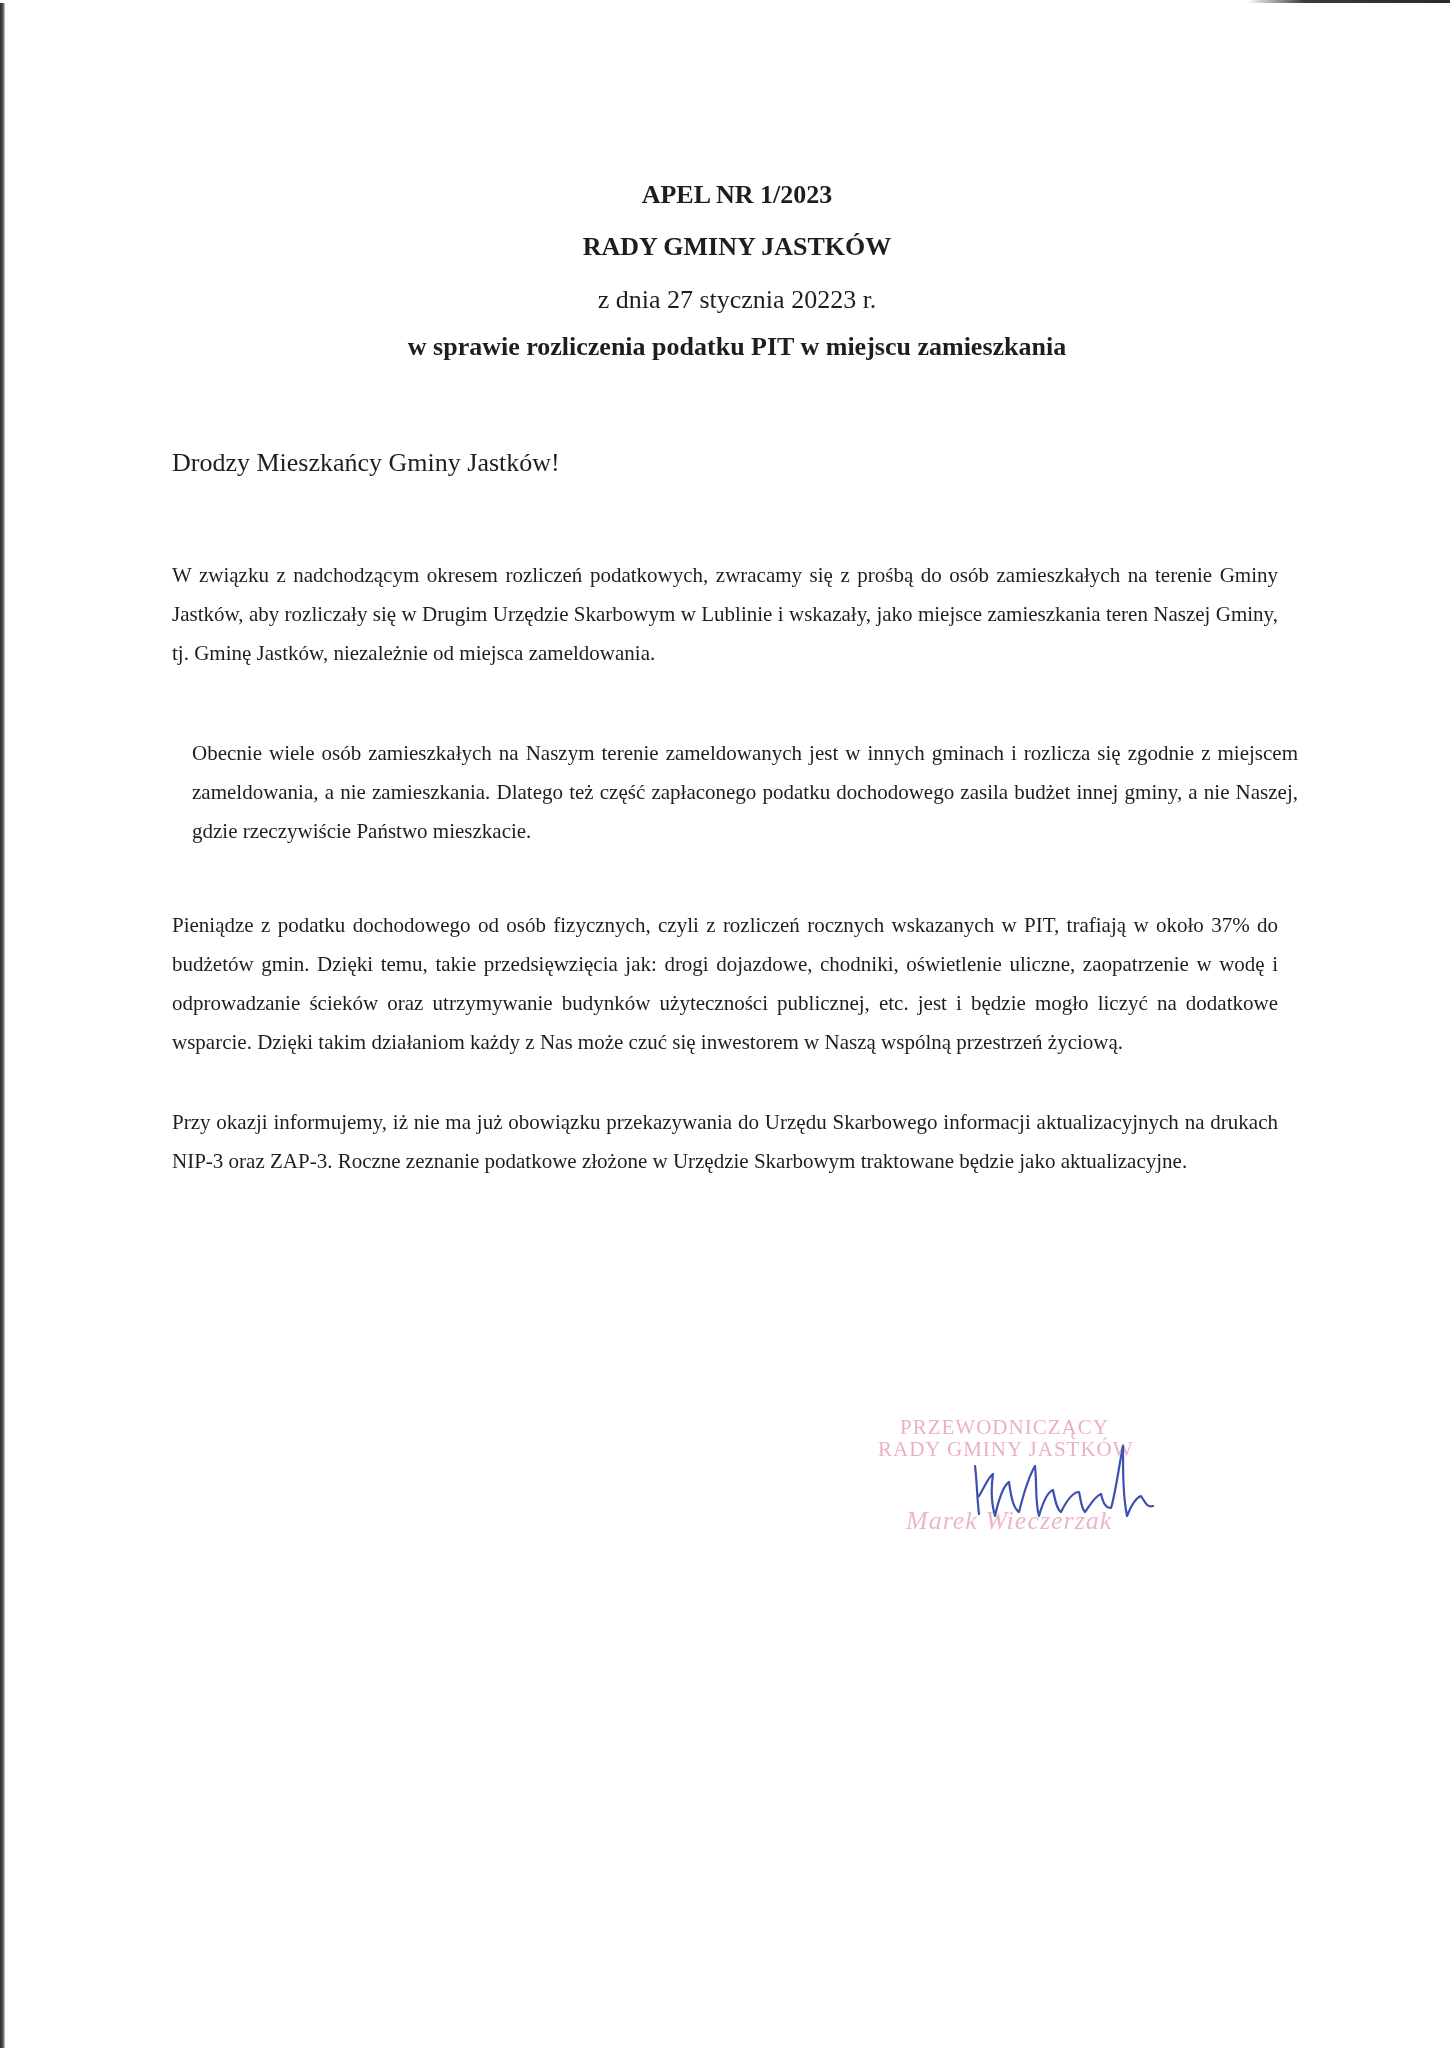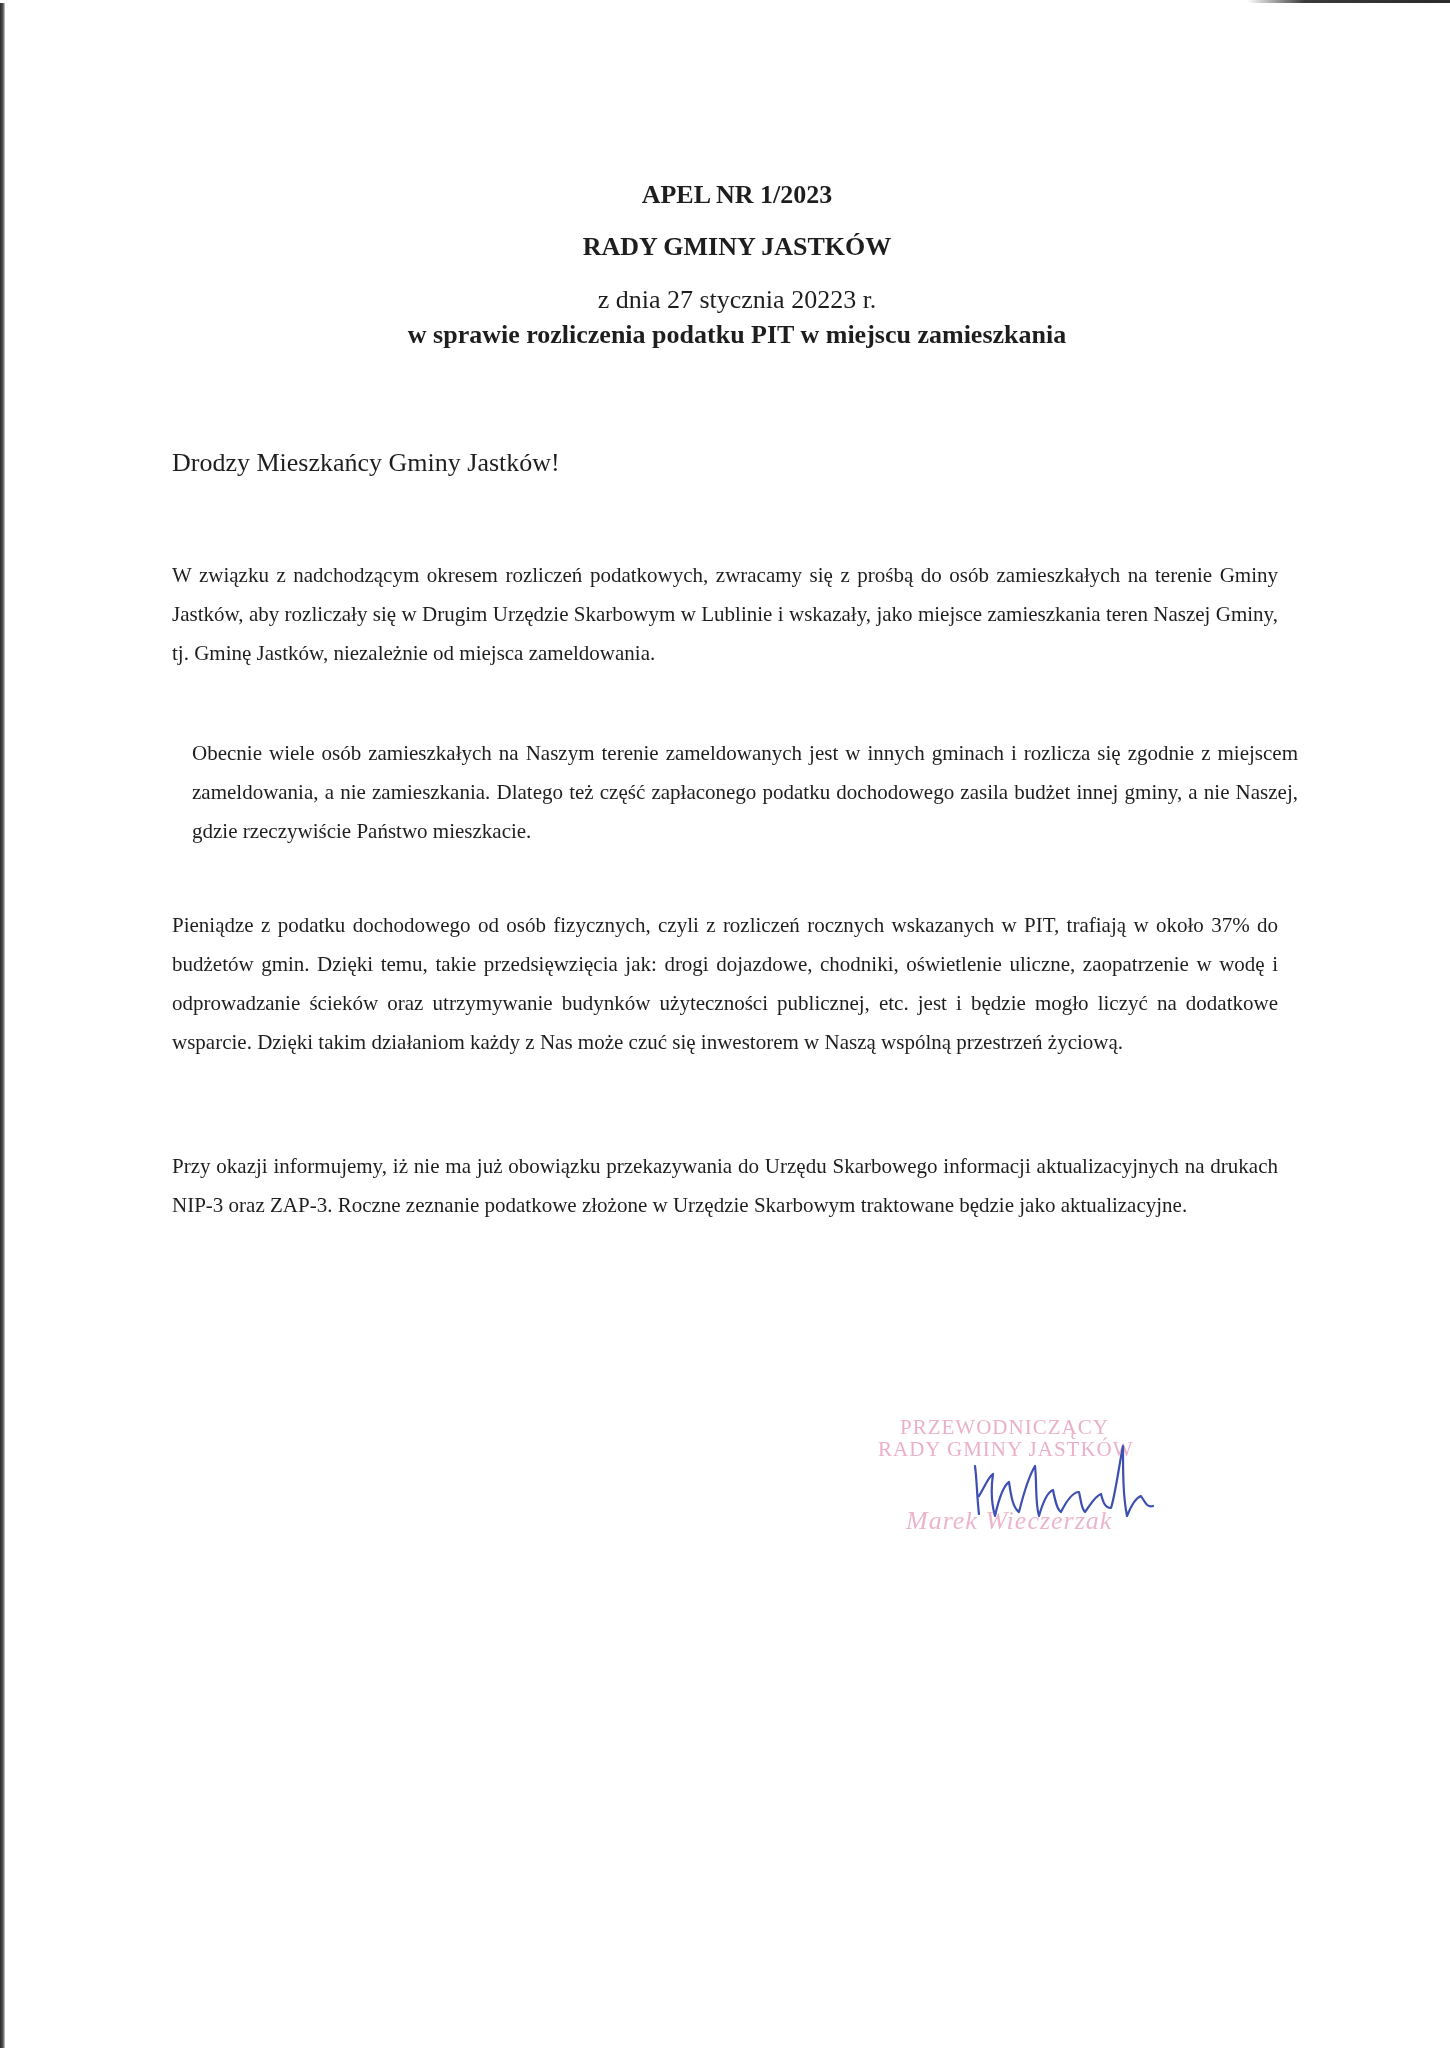--- a/index.html
+++ b/index.html
@@ -45,21 +45,21 @@
       font-size: 26px;
       line-height: 26px;
       margin: 12px;
       height: 26px;
       white-space: nowrap;
     }
     .header-line.bold { font-weight: bold; }
     .h-title   { position: absolute; left: 0; width: 1106px; top: 8px; }
     .h-council { position: absolute; left: 0; width: 1106px; top: 60px; }
     .h-date    { position: absolute; left: 0; width: 1106px; top: 113px; }
-    .h-subject { position: absolute; left: 0; width: 1106px; top: 148px; }
+    .h-subject { position: absolute; left: 0; width: 1106px; top: 160px; }
 
     .salutation {
       position: absolute;
       top: 448px;
       left: 0;
       font-size: 26px;
       line-height: 30px;
       margin: 0;
       white-space: nowrap;
     }
@@ -69,21 +69,21 @@
       width: 1106px;
       font-size: 21px;
       line-height: 39px;
       margin: 0;
       text-align: justify;
       text-align-last: left;
     }
     .p1 { top: 556px; }
     .p2 { top: 734px; margin-left: 20px; }
     .p3 { top: 906px; }
-    .p4 { top: 1147px; }
+    .p4 { top: 1103px; }
 
     .stamp {
       position: absolute;
       left: 878px;
       top: 1416px;
       width: 310px;
       height: 130px;
       font-family: "Liberation Serif", "DejaVu Serif", serif;
       color: #e8a3bf;
     }

